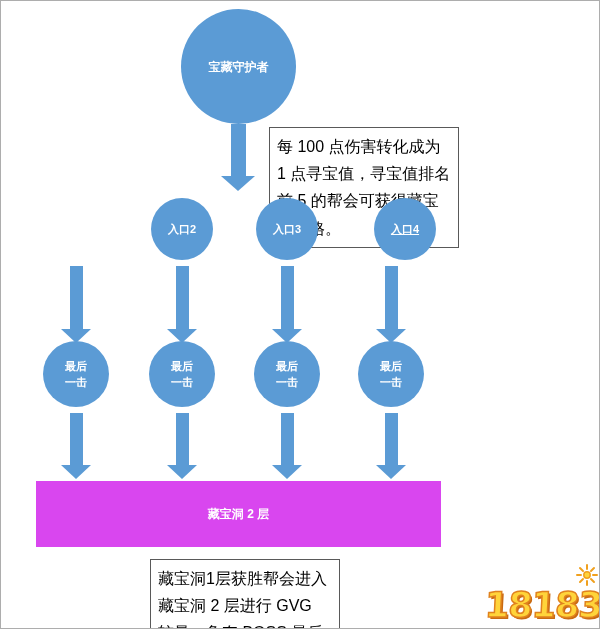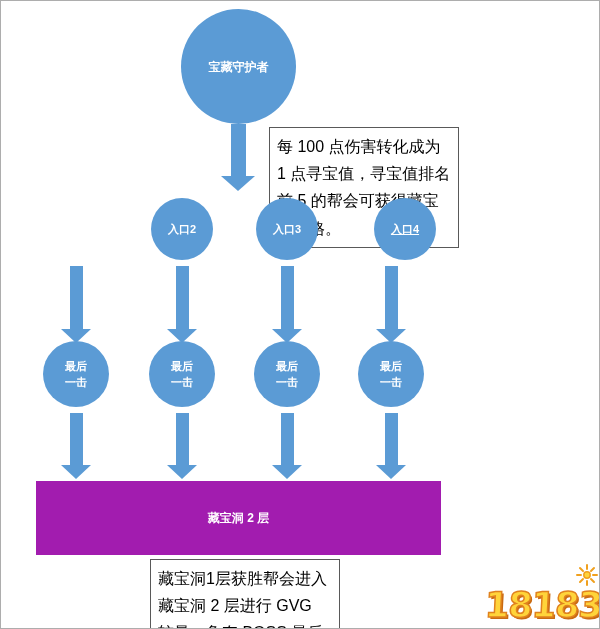--- a/index.html
+++ b/index.html
@@ -33,22 +33,22 @@
   .arrow { position:absolute; display:flex; flex-direction:column; align-items:center; }
   .arrow .stem { flex:1 1 auto; background:#5b9bd5; }
   .arrow .head { flex:0 0 auto; width:0; height:0; }
   .arrow.sm .stem { width:13px; }
   .arrow.sm .head { border-left:15px solid transparent; border-right:15px solid transparent; border-top:14px solid #5b9bd5; }
   .arrow.lg .stem { width:15px; }
   .arrow.lg .head { border-left:17px solid transparent; border-right:17px solid transparent; border-top:15px solid #5b9bd5; }
 
   
   .rect-node {
-    position:absolute; left:35px; top:480px; width:405px; height:74px;
-    background:#a21caf; color:#fff;
+    position:absolute; left:35px; top:480px; width:405px; height:66px;
+    background:#d946ef; color:#fff;
     display:flex; align-items:center; justify-content:center;
     font-size:12px; font-weight:bold;
   }
 
   
   .note {
     position:absolute;
     background:#fff;
     border:1px solid #595959;
     padding:5px 7px;

